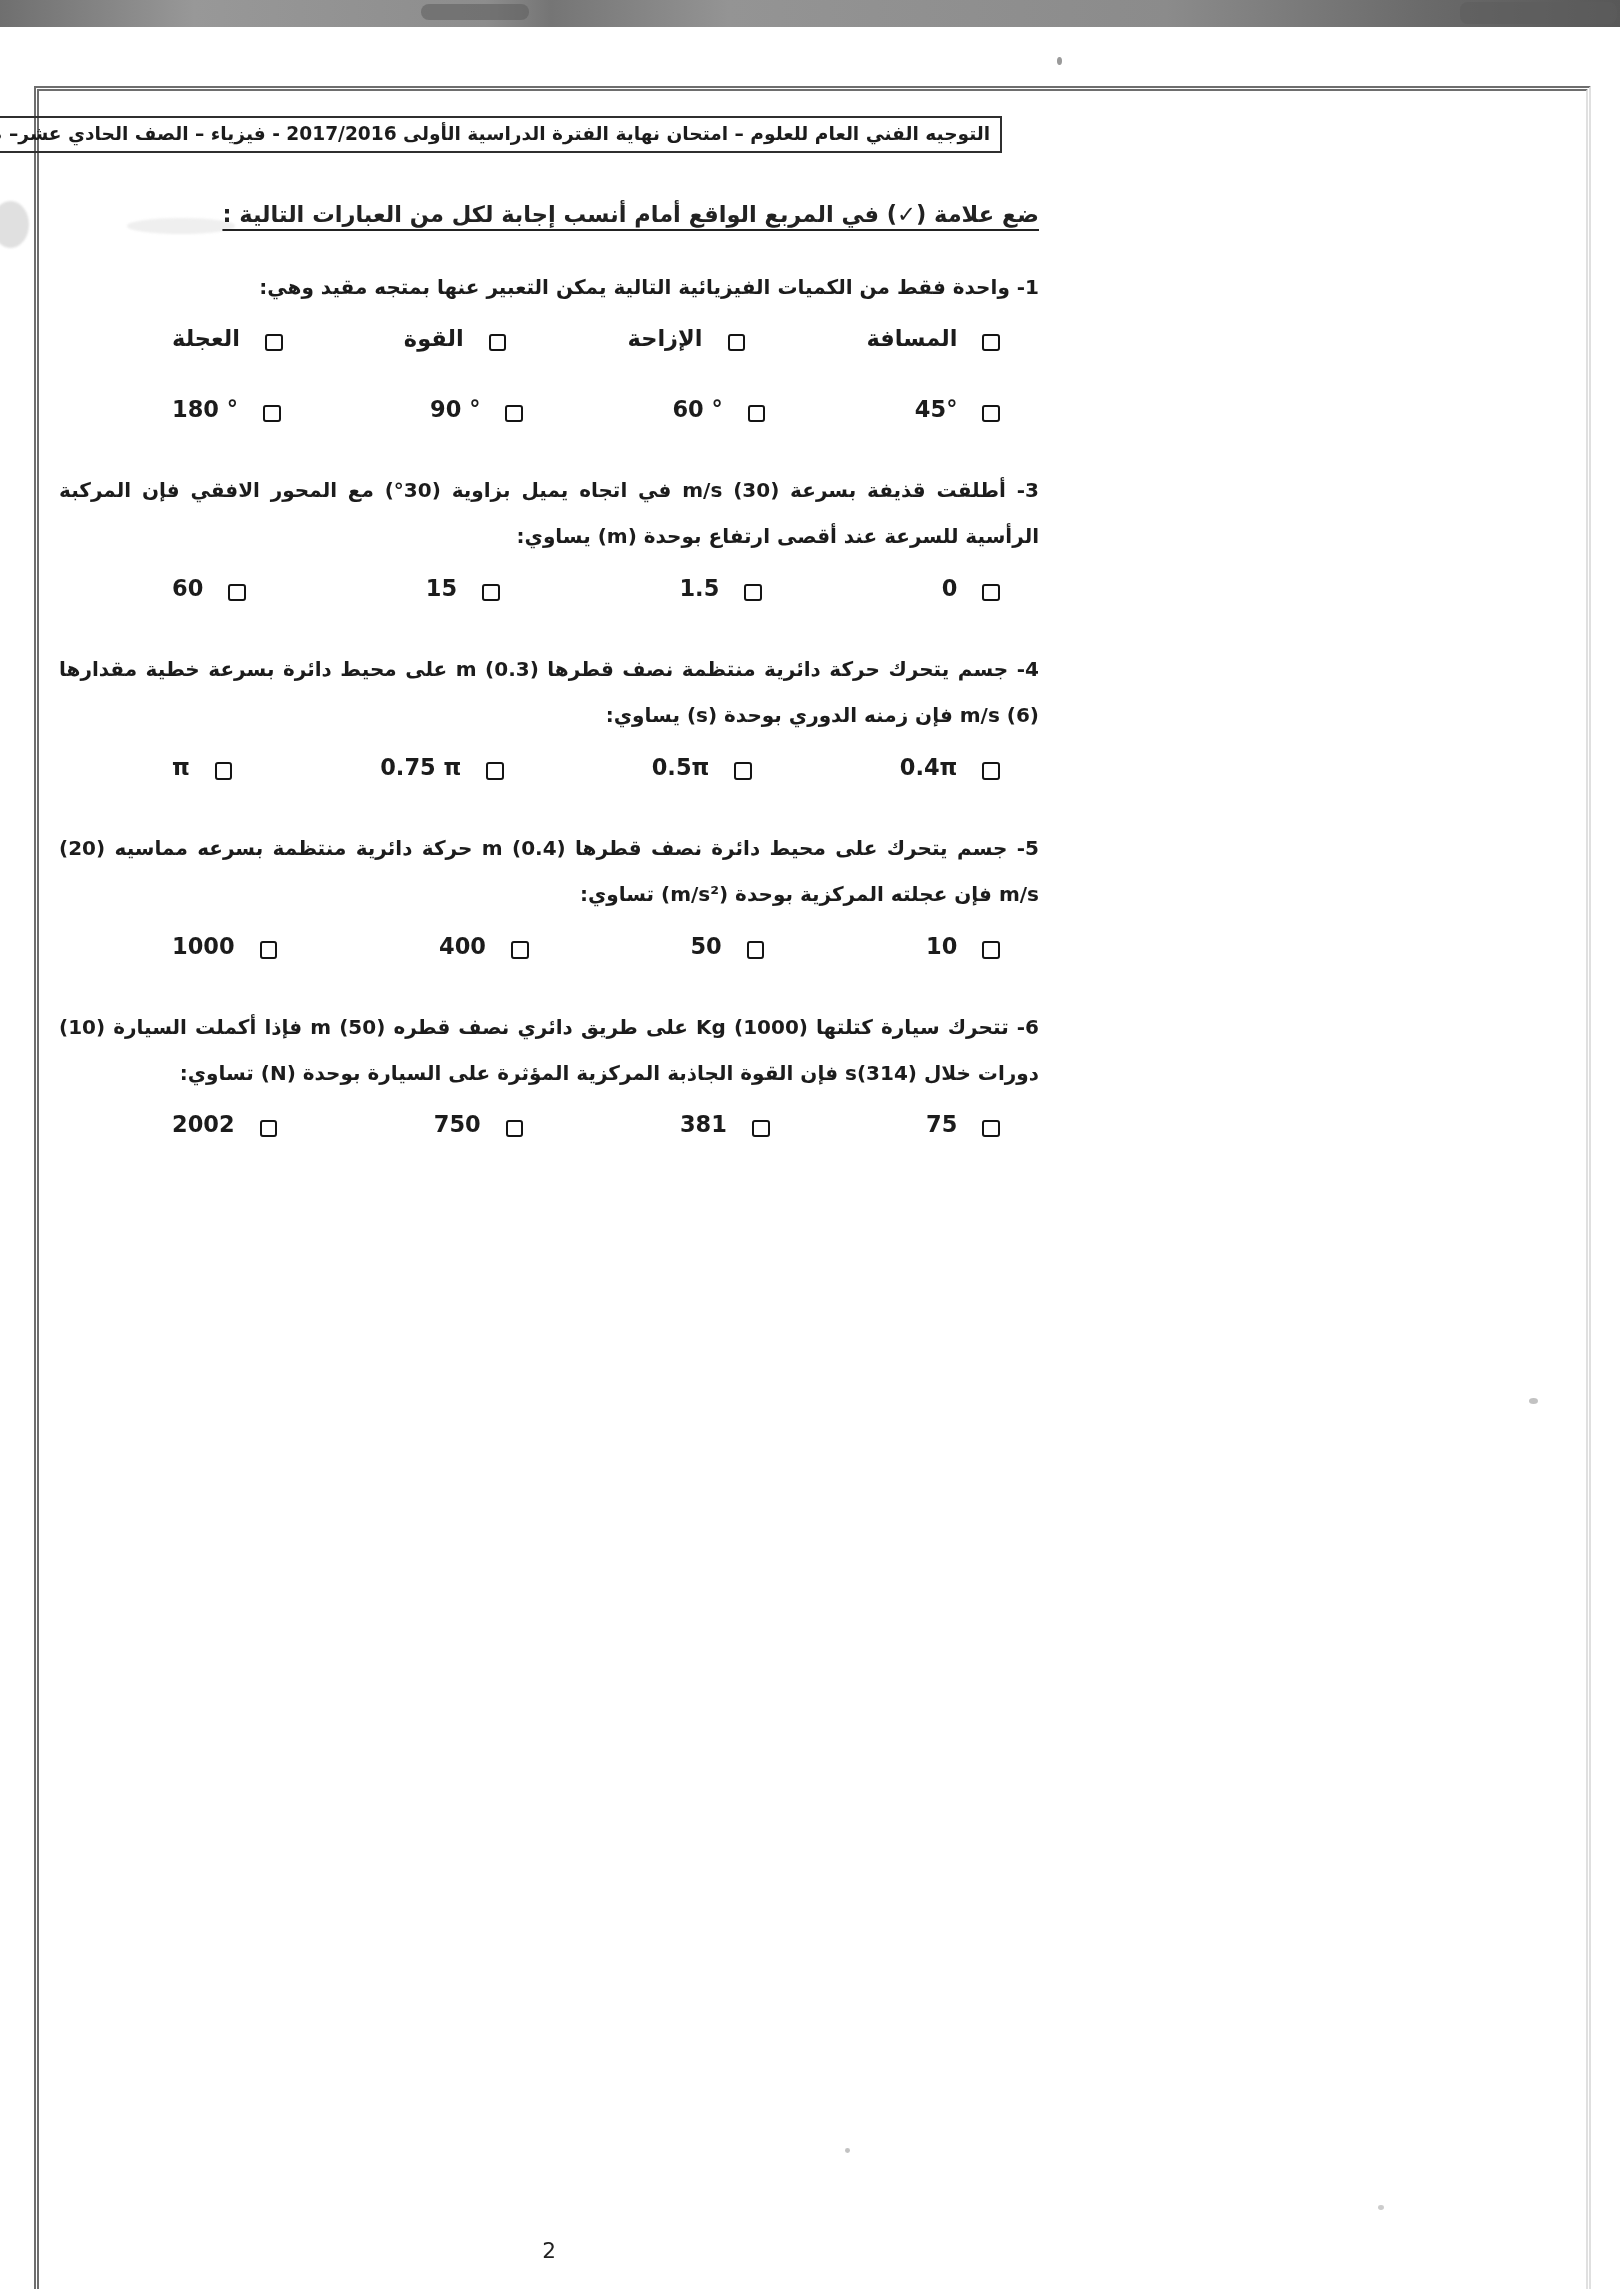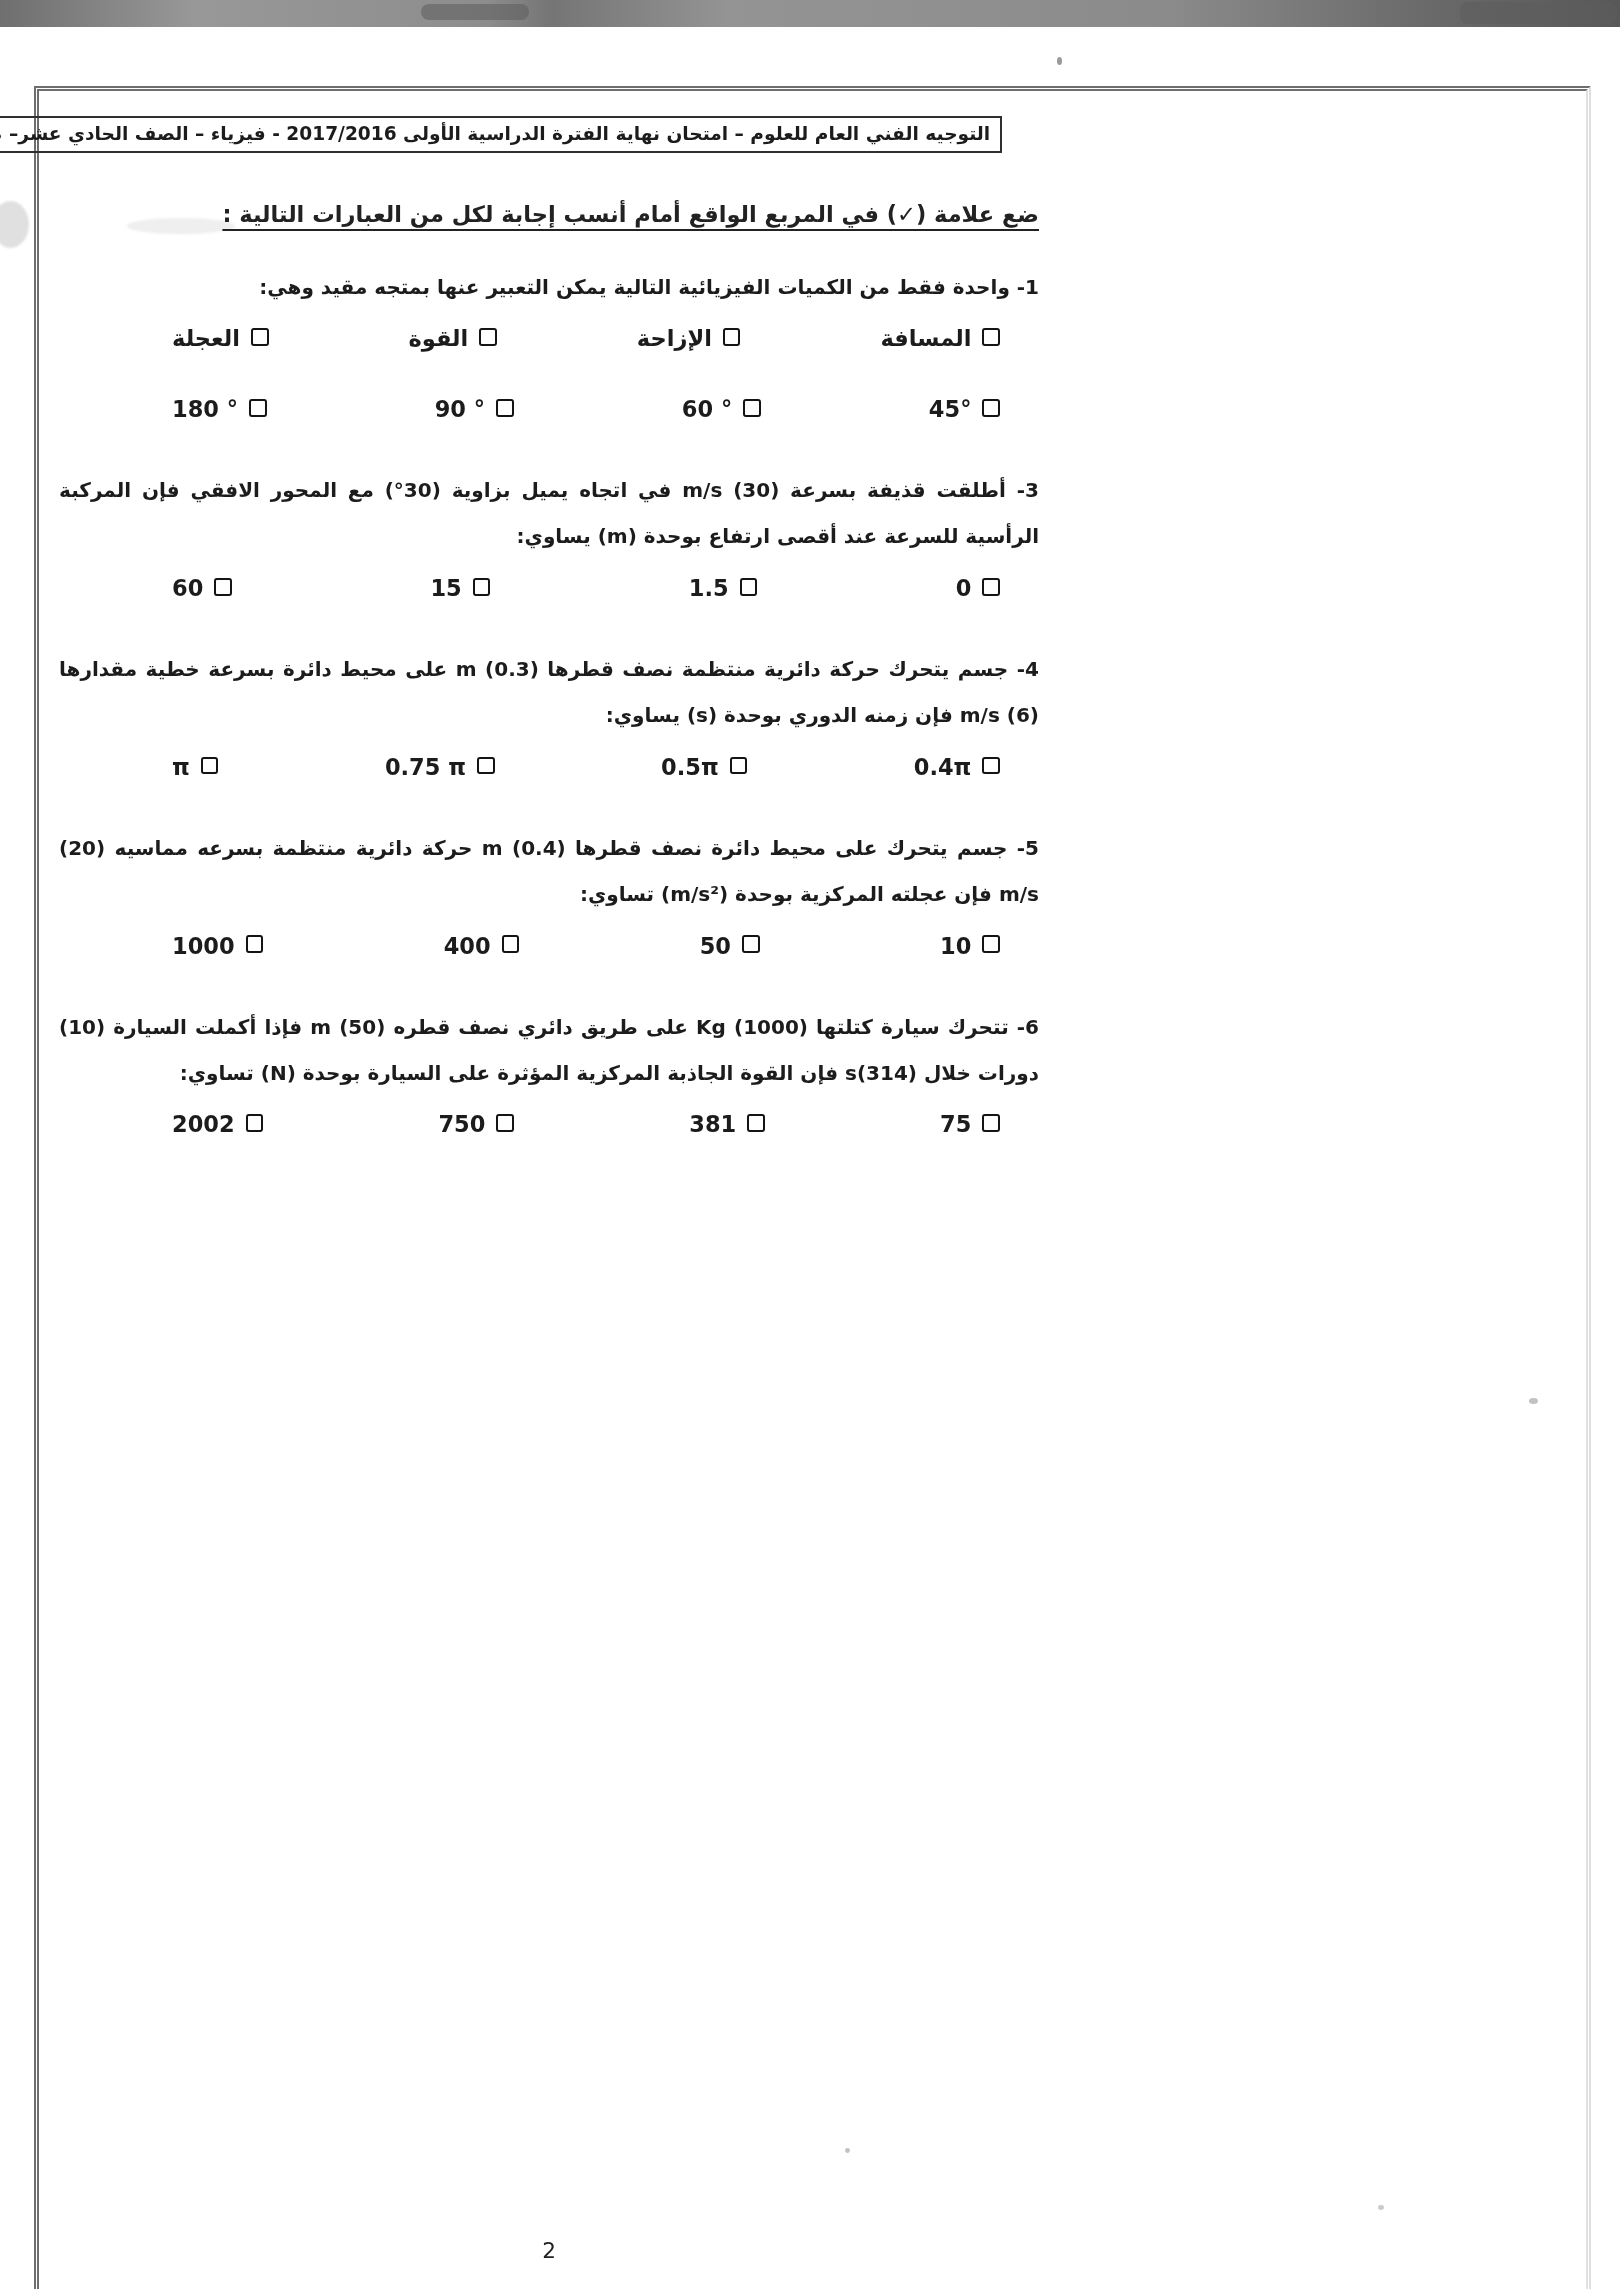--- a/index.html
+++ b/index.html
@@ -52,21 +52,21 @@
   .q-text {
     font-size:20px; font-weight:bold;
     line-height:2.3;
     text-align:justify; text-align-last:right;
   }
   .options {
     display:flex; justify-content:space-between; align-items:center;
     padding-right:39px; padding-left:113px;
     margin-top:15.7px; margin-bottom:45px;
   }
-  .option { display:flex; align-items:flex-start; gap:11px; direction:rtl; }
+  .option { display:flex; align-items:flex-end; gap:25px; direction:rtl; }
   .cb {
     width:17.6px; height:17.6px; flex:0 0 auto;
     border:2.5px solid #141414; border-radius:2.9px; background:#fff;
     display:inline-block; margin-top:2.9px;
   }
   .opt-label {
     font-size:22.5px; font-weight:bold;
     direction:ltr; unicode-bidi:isolate;
     white-space:nowrap;
   }

